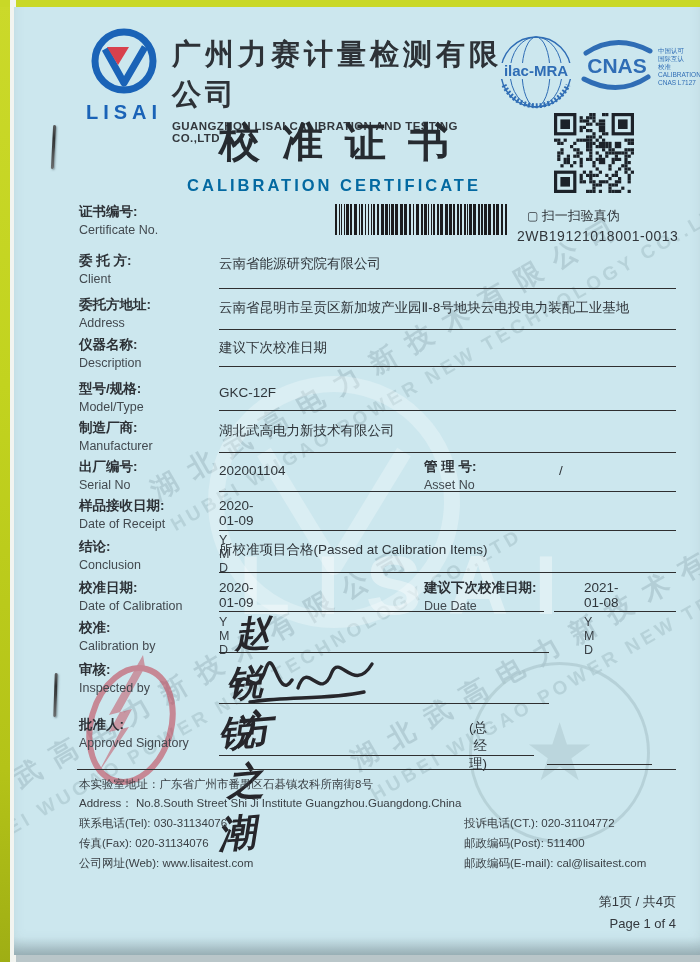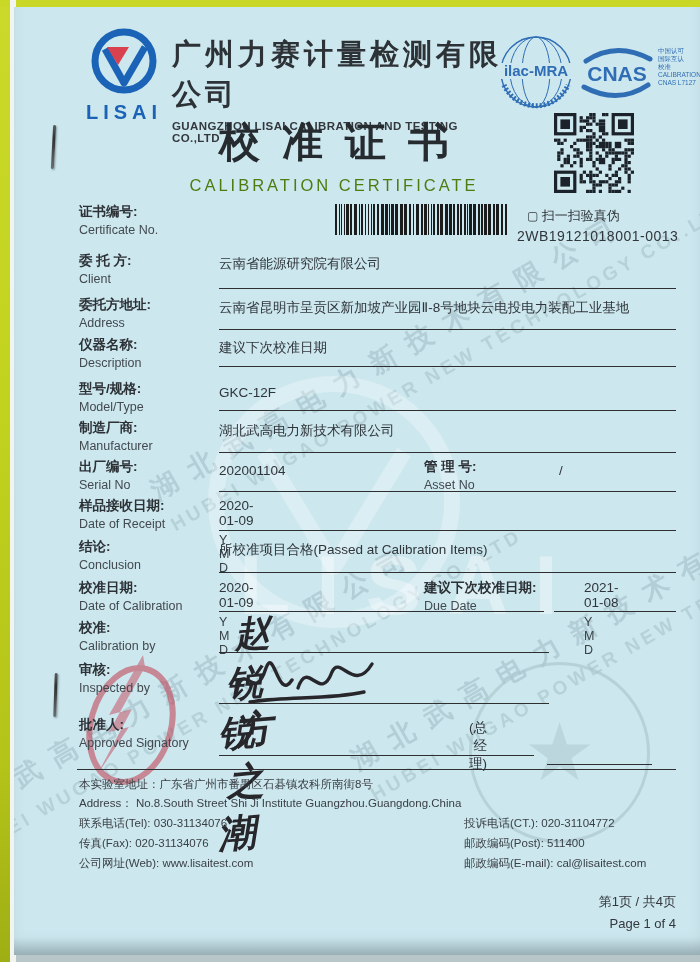--- a/index.html
+++ b/index.html
@@ -32,21 +32,21 @@
   .staple{position:absolute;width:3px;height:44px;background:linear-gradient(180deg,#5c5f60,#2f3233 30%,#6a6e6f);
       border-radius:2px;box-shadow:1px 1px 2px rgba(60,80,85,.5);}
 
   
   .hdr-company-cn{font-size:29px;font-weight:700;letter-spacing:4px;color:#2d3237;}
   .hdr-company-en{font-size:11.5px;font-weight:700;letter-spacing:.4px;color:#33383d;margin-top:5px;}
   .lisai-text{font-size:20px;font-weight:700;letter-spacing:5px;color:#1a63b7;margin-top:2px;text-align:center;}
   .cnas-side{font-size:6.5px;line-height:8px;color:#2f6db5;}
 
   .title-cn{font-size:41px;font-weight:700;letter-spacing:22px;color:#262b30;text-indent:22px;}
-  .title-en{font-size:16.5px;letter-spacing:3px;color:#4d7c0f;margin-top:6px;}
+  .title-en{font-size:16.5px;letter-spacing:3px;color:#0369a1;margin-top:6px;font-weight:bold;}
 
   
   .lab-cn{font-size:13.5px;font-weight:700;color:#2c3136;line-height:15px;white-space:nowrap;}
   .lab-en{font-size:12.5px;color:#42494f;margin-top:4px;white-space:nowrap;}
   .val{font-size:13.5px;color:#2f353a;}
   .ymd{font-size:12.5px;color:#3a4147;word-spacing:16px;margin-top:5px;}
   .uline{position:absolute;height:0;border-top:1.6px solid #2e2f30;}
   .sig{font-weight:700;color:#26262b;transform:rotate(-5deg) skewX(-14deg);display:inline-block;}
 
   .foot{font-size:11.5px;color:#3a4045;position:absolute;white-space:nowrap;}
@@ -111,21 +111,21 @@
   <div style="position:absolute;left:482px;top:26px;">
     <svg width="80" height="78" viewBox="0 0 80 78">
       <circle cx="40" cy="39" r="35" fill="none" stroke="#2f6db5" stroke-width="1.4"></circle>
       <ellipse cx="40" cy="39" rx="14" ry="35" fill="none" stroke="#2f6db5" stroke-width="1"></ellipse>
       <ellipse cx="40" cy="39" rx="26" ry="35" fill="none" stroke="#2f6db5" stroke-width="1"></ellipse>
       <path d="M8,52 a35,35 0 0,0 64,0" fill="none" stroke="#2f6db5" stroke-width="5" stroke-dasharray="2,2"></path>
       <rect x="4" y="30" width="72" height="16" fill="#cce7ee"></rect>
       <text x="40" y="43" text-anchor="middle" font-size="15" font-weight="bold" fill="#2f6db5" font-family="Liberation Sans,sans-serif">ilac-MRA</text>
     </svg>
   </div>
-  <div style="position:absolute;left:566px;top:40px;">
+  <div style="position:absolute;left:566px;top:32px;">
     <svg width="74" height="52" viewBox="0 0 74 52">
       <path d="M6,14 Q36,-6 70,12" fill="none" stroke="#2f6db5" stroke-width="5" stroke-linecap="round"></path>
       <path d="M68,38 Q38,58 4,40" fill="none" stroke="#2f6db5" stroke-width="5" stroke-linecap="round"></path>
       <text x="37" y="34" text-anchor="middle" font-size="21" font-weight="bold" fill="#2f6db5" font-family="Liberation Sans,sans-serif">CNAS</text>
     </svg>
   </div>
   <div style="position:absolute;left:644px;top:40px;" class="cnas-side">
     <div>中国认可</div>
     <div>国际互认</div>
     <div>校准</div>

